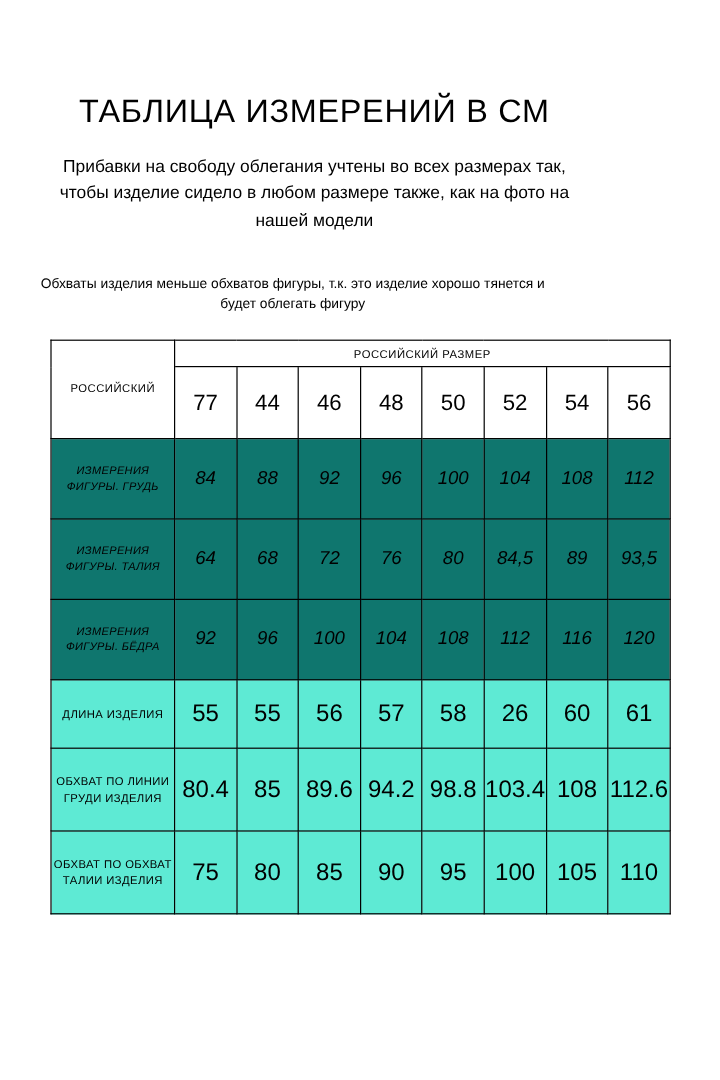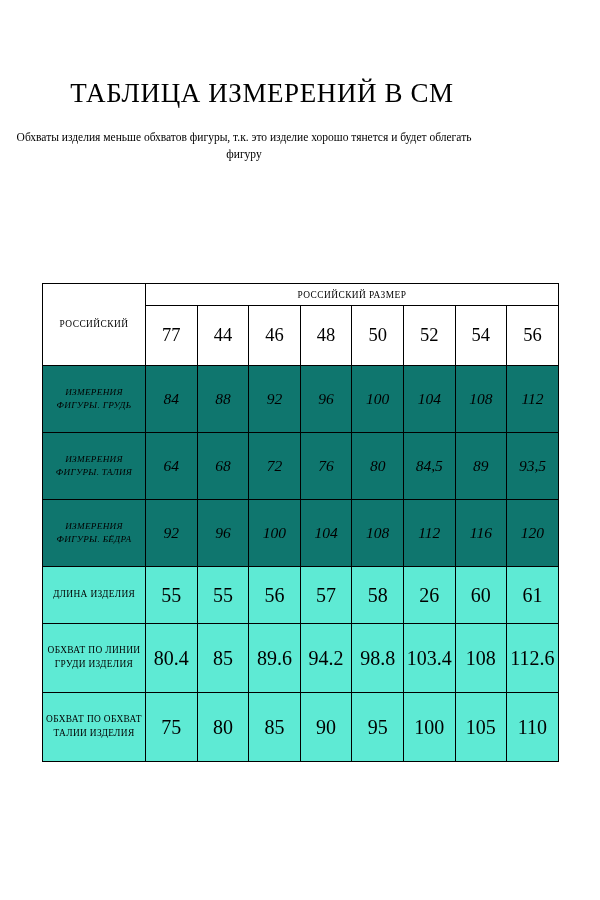--- a/index.html
+++ b/index.html
@@ -13,21 +13,20 @@
     font-family: "Liberation Sans", sans-serif;
     color: #000000;
     -webkit-font-smoothing: antialiased;
   }
 
   .page {
     position: relative;
     width: 524px;
     height: 900px;
     box-sizing: border-box;
-    font-family: Liberation Serif, serif;
   }
 
   .title {
     text-align: center;
     font-size: 27px;
     font-weight: 400;
     letter-spacing: 0.6px;
     margin: 0;
     padding-top: 79px;
     line-height: 1.1;
@@ -49,21 +48,21 @@
     margin: 0;
     padding-top: 19px;
     padding-left: 44px;
     padding-right: 44px;
   }
 
   .note-secondary {
     text-align: center;
     font-size: 11.5px;
     line-height: 1.5;
-    margin: 4px;
+    margin: 18px;
     padding-top: 16px;
     padding-right: 36px;
   }
 
   .table-wrap {
     position: absolute;
     left: 42px;
     top: 283px;
     width: 516px;
   }
@@ -140,20 +139,21 @@
   .rl { padding: 2px 4px; }
 </style>
 </head>
 <body>
 
 <div class="page">
 
   <h1 class="title">ТАБЛИЦА ИЗМЕРЕНИЙ В СМ</h1>
 
 
+  <p class="note-primary">Прибавки на свободу облегания учтены во всех размерах так, чтобы изделие сидело в любом размере также, как на фото на нашей модели</p>
 
   <p class="note-secondary">Обхваты изделия меньше обхватов фигуры, т.к. это изделие хорошо тянется и будет облегать фигуру</p>
 
   <div class="table-wrap">
     <table class="size-table">
       <colgroup id="table-colgroup">
         <col class="c-label">
       <col class="c-size">
           <col class="c-size">
           <col class="c-size">

